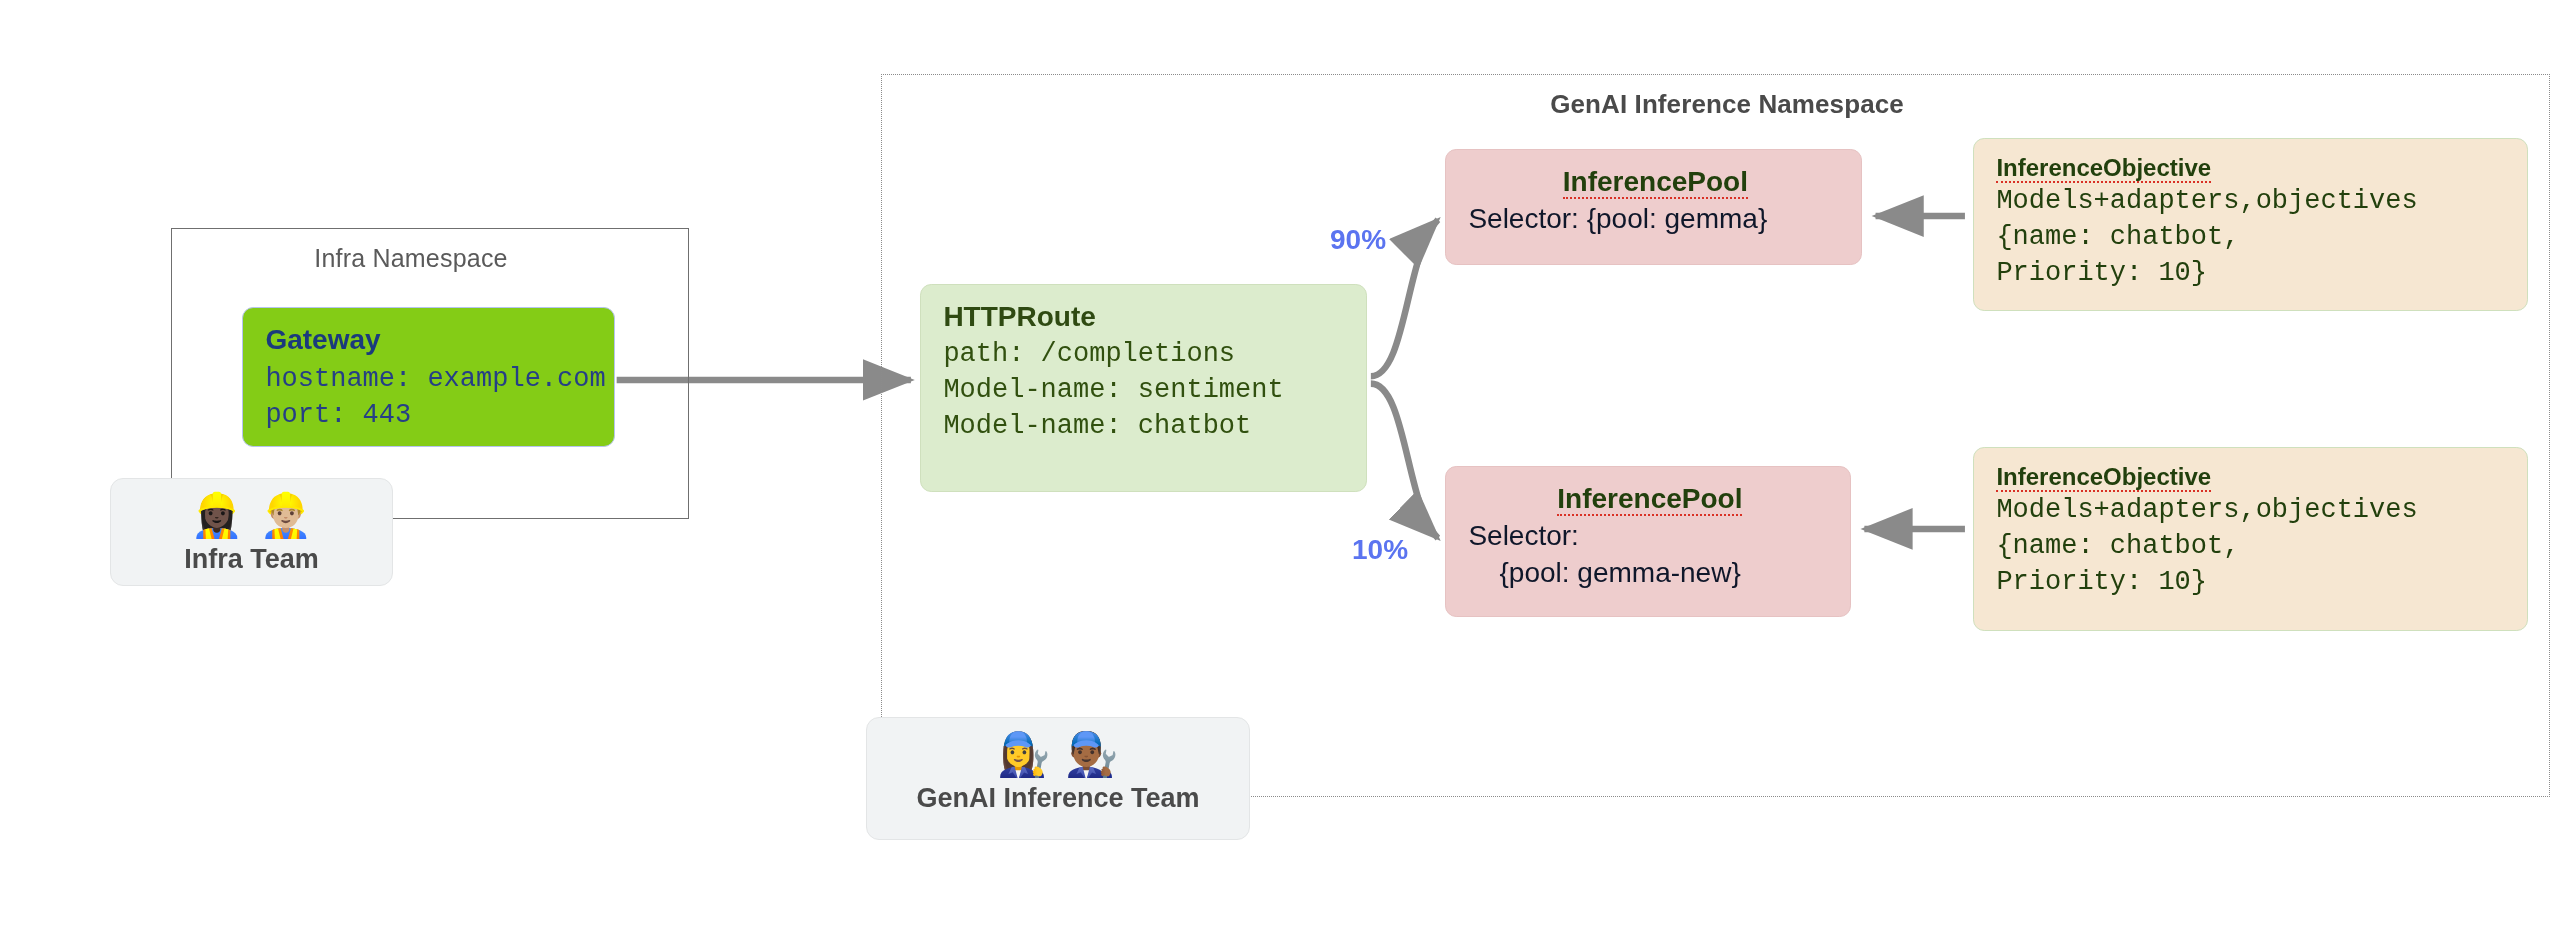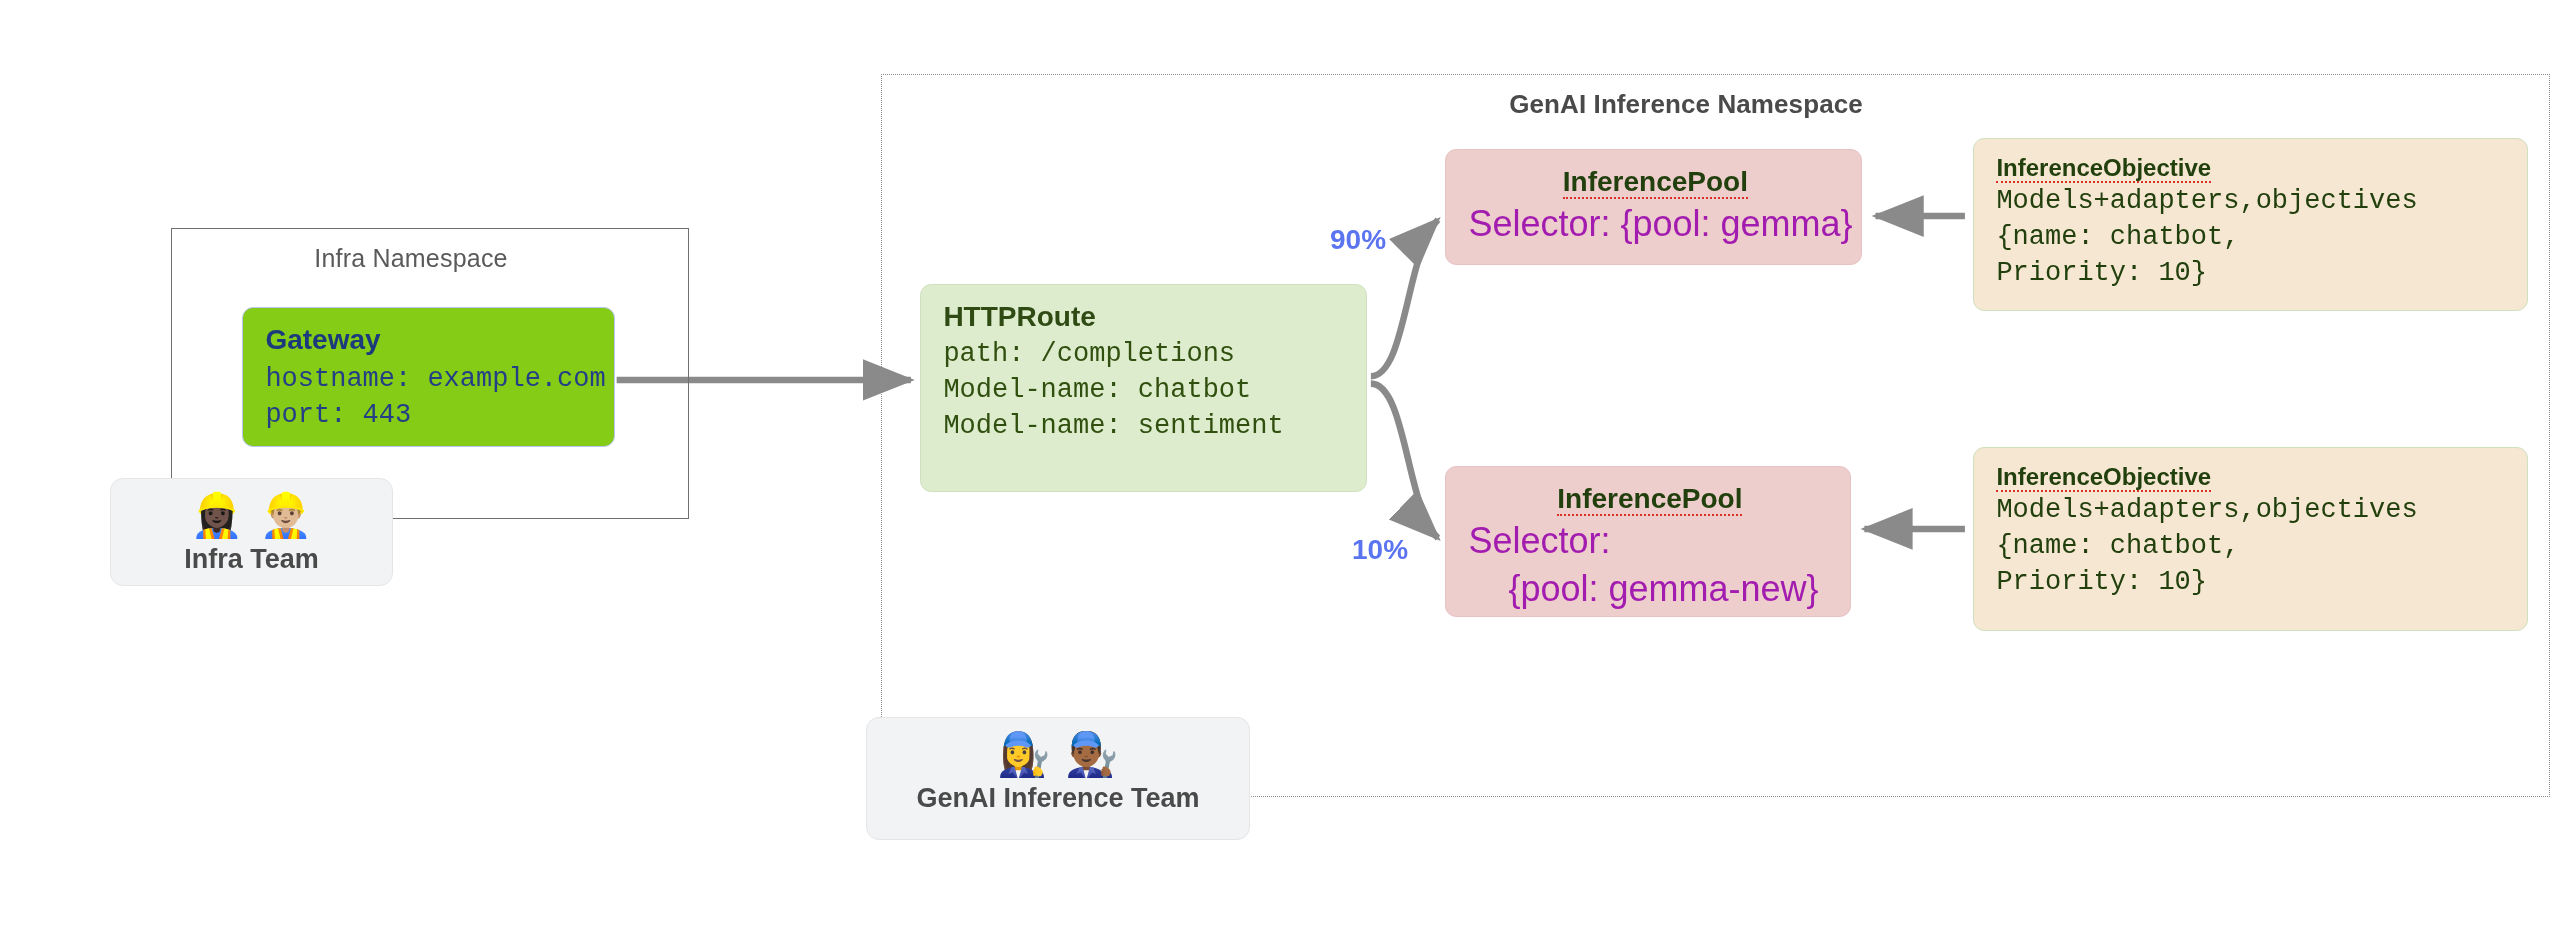--- a/index.html
+++ b/index.html
@@ -31,21 +31,21 @@
     font-size: 25px;
     color: #5a5a5a;
     letter-spacing: 0.2px;
   }
   .ns-genai {
     left: 881px; top: 74px; width: 1669px; height: 723px;
     border: 1.9px dotted #8b8b8b;
     background: transparent;
   }
   .ns-genai-title {
-    left: 1267px; top: 89px; width: 838px;
+    left: 1308px; top: 89px; width: 838px;
     text-align: center;
     font-size: 26px;
     font-weight: bold;
     color: #4a4a4a;
     letter-spacing: 0.1px;
   }
 
   
   .node {
     border-radius: 11.2px;
@@ -86,21 +86,21 @@
   }
   .httproute .title { font-size: 28px; color: #2f4a12; margin-bottom: 1.9px; }
   .httproute .body  { font-size: 27px; color: #31500f; }
 
   
   .pool {
     background: #eecdcd;
     border: 0.9px solid #e6c2c2;
   }
   .pool .title { font-size: 28px; color: #22400d; text-align: center; }
-  .pool .body  { font-size: 36px; color: #a21caf; font-family: "Liberation Sans", sans-serif; white-space: pre; }
+  .pool .body  { font-size: 28px; color: #0f172a; font-family: "Liberation Sans", sans-serif; white-space: pre; }
   .pool-top    { left: 1445px; top: 149px; width: 417px; height: 116px; }
   .pool-bottom { left: 1445px; top: 466px; width: 406px; height: 151px; }
 
   
   .objective {
     background: #f6e7d2;
     border: 0.9px solid #cfe0bd;
   }
   .objective .title { font-size: 24px; color: #22400d; }
   .objective .body  { font-size: 27px; color: #22400d; }
@@ -177,22 +177,22 @@
     <div class="body">hostname: example.com</div>
     <div class="body">port: 443</div>
   </div>
 
   <div class="abs ns-genai"></div>
   <div class="abs ns-genai-title">GenAI Inference Namespace</div>
 
   <div class="abs node httproute">
     <div class="title">HTTPRoute</div>
     <div class="body">path: /completions</div>
+    <div class="body">Model-name: sentiment</div>
     <div class="body">Model-name: chatbot</div>
-    <div class="body">Model-name: sentiment</div>
   </div>
 
   <div class="abs node pool pool-top">
     <div class="title"><span class="squiggle">InferencePool</span></div>
     <div class="body">Selector: {pool: gemma}</div>
   </div>
 
   <div class="abs node pool pool-bottom">
     <div class="title"><span class="squiggle">InferencePool</span></div>
     <div class="body">Selector:</div>

